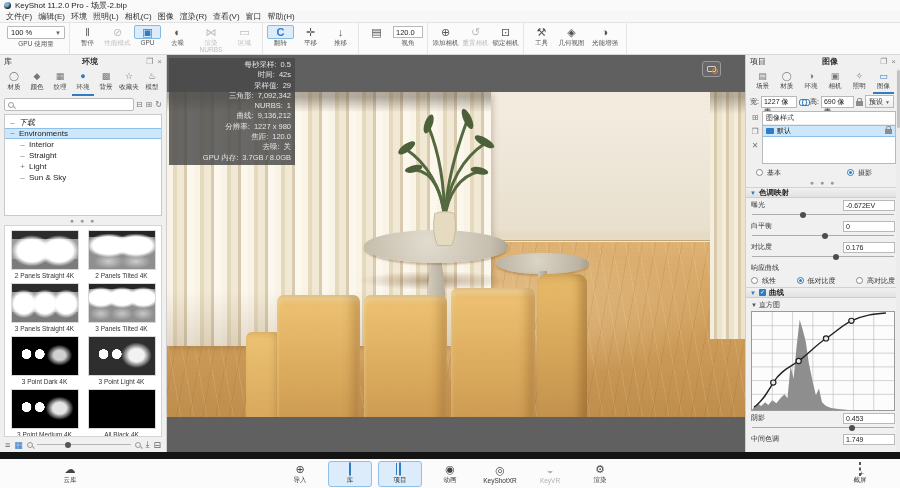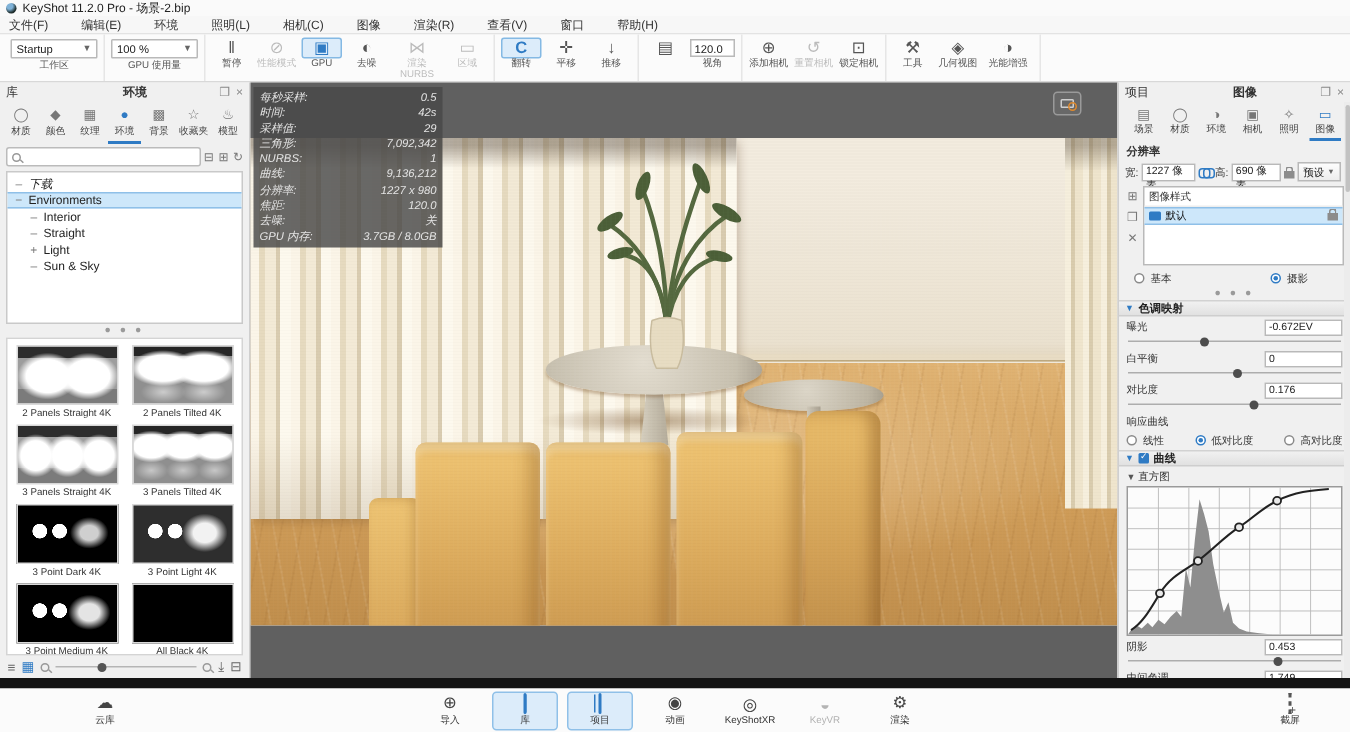--- a/index.html
+++ b/index.html
@@ -6,21 +6,21 @@
   html,body { width:900px; height:488px; overflow:hidden; background:#e8e8e8;
     font-family:"Liberation Sans","DejaVu Sans",sans-serif; }
   #app { position:relative; width:900px; height:488px; background:#f2f2f2; font-size:9px; color:#333; }
 
   
   .titlebar { position:absolute; top:0; left:0; right:0; height:11px; background:#fafafa;
     display:flex; align-items:center; gap:4px; padding:0 4px; font-size:8px; color:#222; }
   .app-logo { width:7px; height:7px; border-radius:50%;
     background:radial-gradient(circle at 35% 30%, #7fb2d8 0 2px, #233 65%, #000); flex:0 0 auto; }
   .menubar { position:absolute; top:11px; left:0; right:0; height:12px; background:#f7f7f7;
-    display:flex; align-items:center; gap:22px; padding:0 6px; font-size:8px; color:#333;
+    display:flex; align-items:center; gap:6px; padding:0 6px; font-size:8px; color:#333;
     border-bottom:1px solid #e3e3e3; }
   .menubar span { cursor:default; }
 
   
   .toolbar { position:absolute; top:23px; left:0; right:0; height:32px; background:#fbfbfb;
     border-bottom:1px solid #d8d8d8; display:flex; align-items:stretch; padding-left:3px; }
   .tgroup { display:flex; align-items:flex-start; padding:2px 4px 0 4px; border-right:1px solid #e6e6e6; gap:3px; }
   .titem { display:flex; flex-direction:column; align-items:center; width:27px; }
   .titem.wide { width:34px; }
   .ticon { height:14px; display:flex; align-items:center; justify-content:center;
@@ -170,21 +170,21 @@
   .arm-r { position:absolute; left:79%; bottom:0; width:13%; height:96%; border-radius:9px;
     background:linear-gradient(180deg,#e5b766 0 12%, #d2a055 60%, #bd8c48); box-shadow:inset -7px 0 9px rgba(110,60,15,.35); }
   .grain { position:absolute; inset:0; pointer-events:none; opacity:.5;
     background:
       repeating-linear-gradient(0deg, rgba(0,0,0,.025) 0 1px, rgba(0,0,0,0) 1px 2px),
       repeating-linear-gradient(90deg, rgba(255,255,255,.03) 0 1px, rgba(0,0,0,0) 1px 3px); }
   .plant-svg { position:absolute; left:37%; top:3%; width:22%; height:46%; }
 
   .stats { position:absolute; left:2px; top:3px; width:126px; background:rgba(72,72,72,.82);
     color:#e4e4e4; font-size:7.5px; padding:2px 4px; line-height:10.3px; }
-  .srow { display:flex; justify-content:space-between; gap:4px;font-style:italic; }
+  .srow { display:flex; justify-content:flex-end; gap:4px; }
   .srow .sl { white-space:nowrap; }
   .srow .sv { white-space:nowrap; text-align:right; }
   .cam-overlay { position:absolute; right:24px; top:6px; width:19px; height:16px; border:1px solid #9a9a9a;
     border-radius:3px; background:rgba(120,120,120,.35); display:flex; align-items:center; justify-content:center; }
   .cam-overlay .cam { width:9px; height:6px; border:1px solid #cfcfcf; border-radius:1px; position:relative; }
   .cam-overlay .odot { position:absolute; right:2px; bottom:2px; width:6px; height:6px; border:1.5px solid #e08a2d; border-radius:50%; }
 
   
   .rtabs { display:flex; justify-content:space-between; padding:1px 6px 0 6px; height:26px; flex:0 0 auto; }
   .rtab { display:flex; flex-direction:column; align-items:center; width:21px; gap:1px; padding-top:2px; }
@@ -277,29 +277,20 @@
     <span>渲染(R)</span>
     <span>查看(V)</span>
     <span>窗口</span>
     <span>帮助(H)</span>
   </div>
 
   <div class="toolbar">
     <div class="tgroup">
       <div class="dropwrap">
         <div class="tdrop">
-          <span>Startup</span>
-            <span class="car">▼</span>
-        </div>
-        <div class="tlabel">工作区</div>
-      </div>
-    </div>
-    <div class="tgroup">
-      <div class="dropwrap">
-        <div class="tdrop">
           <span>100 %</span>
             <span class="car">▼</span>
         </div>
         <div class="tlabel">GPU 使用量</div>
       </div>
     </div>
     <div class="tgroup">
       <div class="titem">
         <div class="ticon">‖</div>
         <div class="tlabel">暂停</div>
@@ -620,21 +611,20 @@
         <div class="rtab">
           <span class="ic">✧</span>
           <span class="lb">照明</span>
         </div>
         <div class="rtab sel">
           <span class="ic">▭</span>
           <span class="lb">图像</span>
         </div>
       </div>
 
-      <div class="seclabel">分辨率</div>
       <div class="resrow">
         <span class="rl">宽:</span>
         <div class="field w1">1227 像素</div>
         <span class="chain"></span>
         <span class="rl">高:</span>
         <div class="field w2">690 像素</div>
         <span class="lock"></span>
         <div class="preset">
           <span>预设</span>
             <span style="font-size:5px;color:#666;">▼</span>

